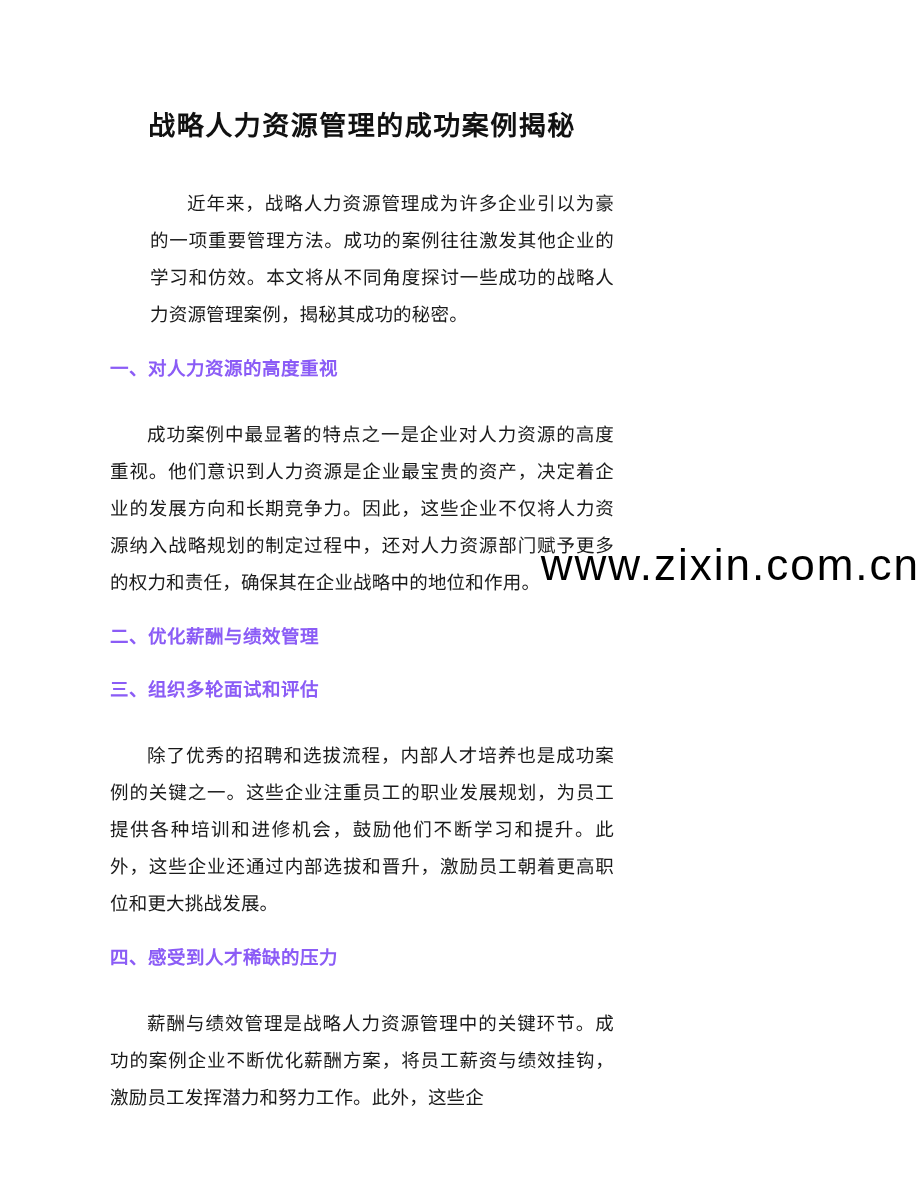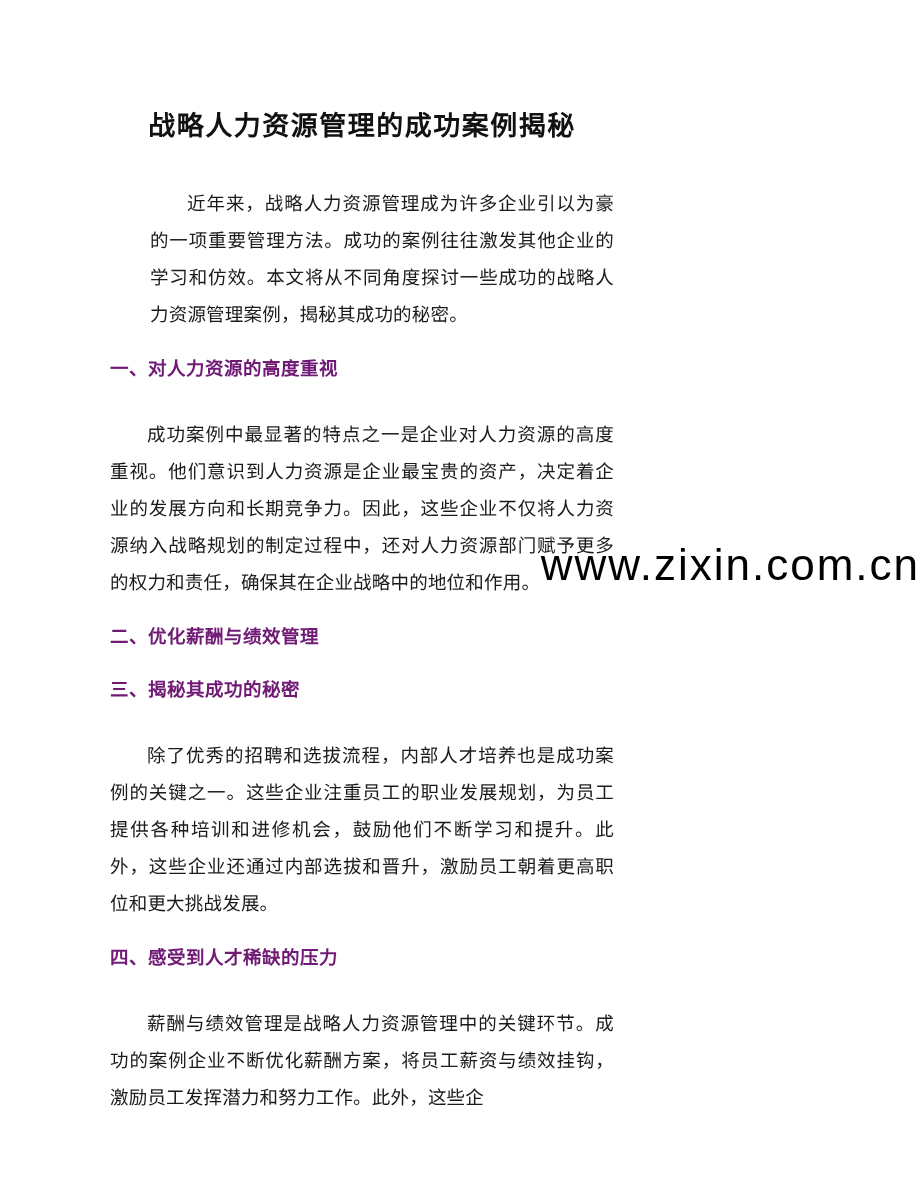--- a/index.html
+++ b/index.html
@@ -80,21 +80,21 @@
   }
 
   .section-heading {
     margin: 0;
     padding: 0;
     font-family: "Liberation Sans", "DejaVu Sans", sans-serif;
     font-weight: 700;
     font-size: 18.5px;
     line-height: 37px;
     letter-spacing: 0.5px;
-    color: #701a75;
+    color: #8b5cf6;
     margin-top: 16px;
   }
 
   .section-body {
     margin-top: 30px;
   }
 
   .clip-bottom {
     overflow: hidden;
   }
@@ -110,20 +110,20 @@
 
     <h1 class="doc-title">战略人力资源管理的成功案例揭秘</h1>
 
     <p class="body-para para-lead">近年来，战略人力资源管理成为许多企业引以为豪的一项重要管理方法。成功的案例往往激发其他企业的学习和仿效。本文将从不同角度探讨一些成功的战略人力资源管理案例，揭秘其成功的秘密。</p>
 
     <h2 class="section-heading">一、对人力资源的高度重视</h2>
     <p class="body-para section-body">成功案例中最显著的特点之一是企业对人力资源的高度重视。他们意识到人力资源是企业最宝贵的资产，决定着企业的发展方向和长期竞争力。因此，这些企业不仅将人力资源纳入战略规划的制定过程中，还对人力资源部门赋予更多的权力和责任，确保其在企业战略中的地位和作用。</p>
 
     <h2 class="section-heading">二、优化薪酬与绩效管理</h2>
 
-    <h2 class="section-heading">三、揭秘其成功的秘密</h2>
+    <h2 class="section-heading">三、组织多轮面试和评估</h2>
     <p class="body-para section-body">除了优秀的招聘和选拔流程，内部人才培养也是成功案例的关键之一。这些企业注重员工的职业发展规划，为员工提供各种培训和进修机会，鼓励他们不断学习和提升。此外，这些企业还通过内部选拔和晋升，激励员工朝着更高职位和更大挑战发展。</p>
 
     <h2 class="section-heading">四、感受到人才稀缺的压力</h2>
     <p class="body-para section-body">薪酬与绩效管理是战略人力资源管理中的关键环节。成功的案例企业不断优化薪酬方案，将员工薪资与绩效挂钩，激励员工发挥潜力和努力工作。此外，这些企</p>
 
   </div>
 </div>
 
 </body></html>

